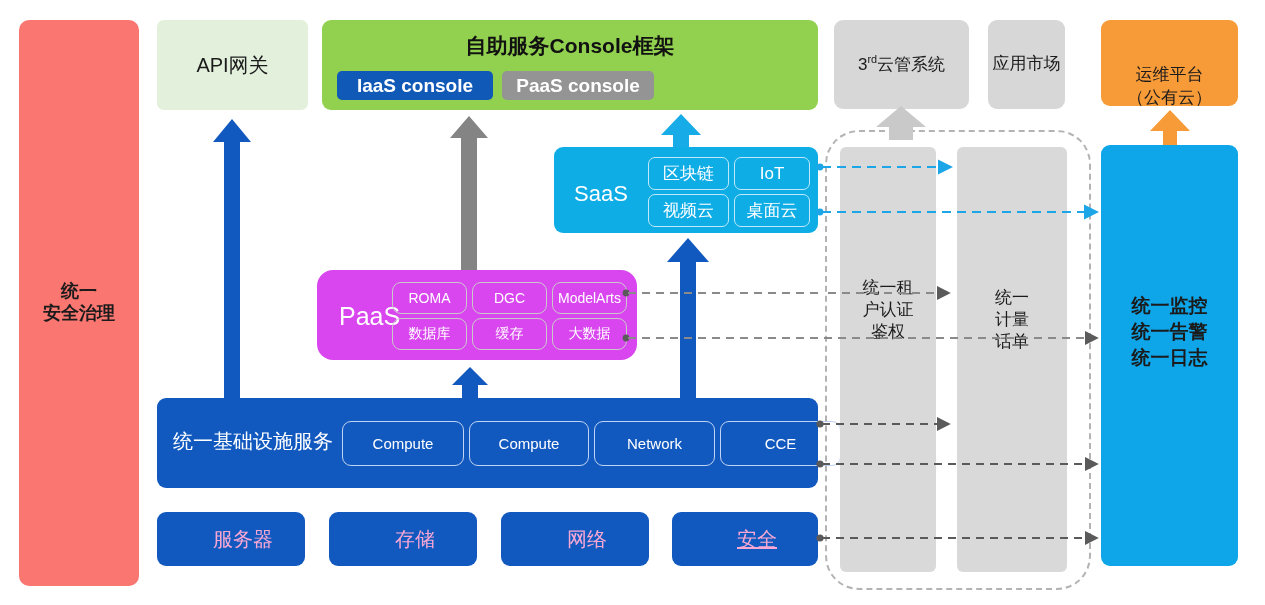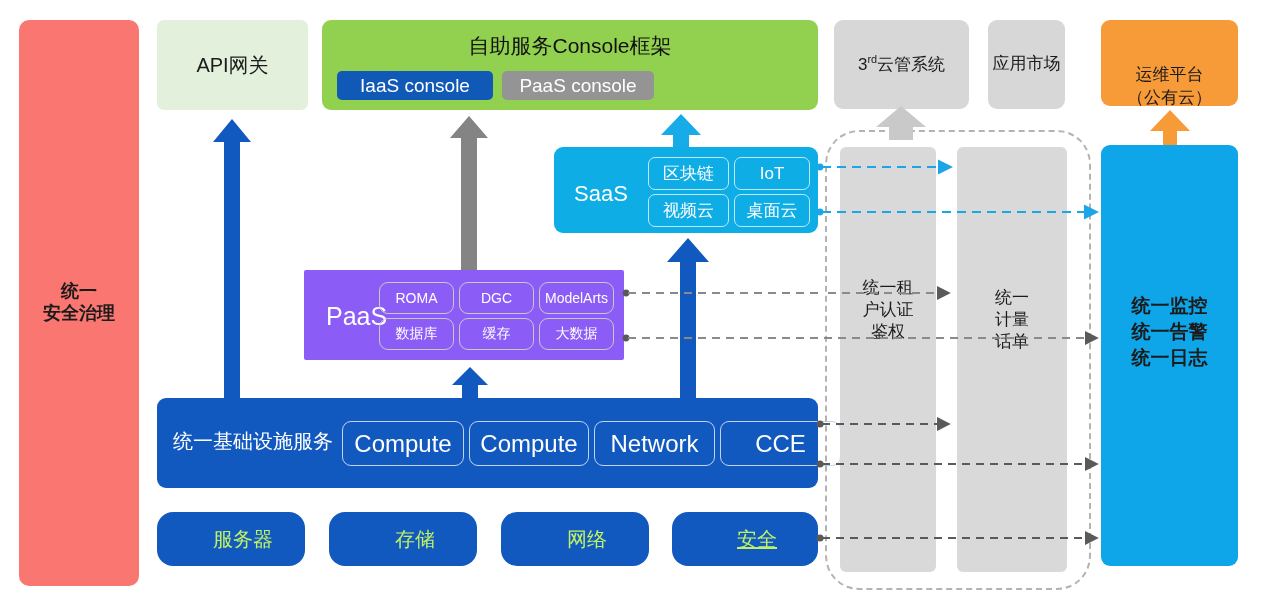--- a/index.html
+++ b/index.html
@@ -7,42 +7,42 @@
   #stage{position:relative;width:1265px;height:605px;background:#fff;overflow:hidden;}
   .box{position:absolute;box-sizing:border-box;display:flex;align-items:center;justify-content:center;text-align:center;line-height:1.22;}
 
   
   .redcol{background:#FA7671;color:#1b1b1b;font-size:18px;font-weight:700;border-radius:10px;}
 
   
   .apigw{background:#E2F0DC;color:#1b1b1b;font-size:20px;border-radius:7px;}
 
   
-  .console{background:#92D14F;border-radius:9px;}
+  .console{background:#92D14F;border-radius:9px;font-weight:bold;}
   .console-title{position:absolute;left:0;right:0;top:12px;text-align:center;font-size:21px;color:#111;}
   .chip{position:absolute;display:flex;align-items:center;justify-content:center;border-radius:5px;font-size:19px;color:#fff;}
   .chip-iaas{background:#1159B7;}
   .chip-paas{background:#949494;}
   .chip-saas{background:#1FB6EC;}
 
   
   .saasbox{background:#0FADE6;border-radius:9px;}
   .saas-label{position:absolute;left:20px;top:34px;color:#fff;font-size:22px;}
   .stile{position:absolute;display:flex;align-items:center;justify-content:center;border:1.6px solid #BFE9FA;border-radius:7px;color:#fff;font-size:17px;}
 
   
-  .paasbox{background:#8b5cf6;border-radius:2px;}
+  .paasbox{background:#d946ef;border-radius:16px;margin-left:13px;}
   .paas-label{position:absolute;left:22px;top:32px;color:#fff;font-size:25px;}
   .ptile{position:absolute;display:flex;align-items:center;justify-content:center;border:1.6px solid #C9C9C9;border-radius:9px;color:#fff;font-size:14px;}
 
   
   .infra{background:#1259BF;border-radius:9px;}
   .infra-label{position:absolute;left:16px;top:30px;color:#fff;font-size:20px;}
-  .itile{position:absolute;display:flex;align-items:center;justify-content:center;border:1.6px solid #BFD3F2;border-radius:9px;color:#fff;font-size:24px;}
-  .hwbox{background:#1259BF;color:#bef264;font-size:20px;border-radius:16px;padding-left:24px;}
+  .itile{position:absolute;display:flex;align-items:center;justify-content:center;border:1.6px solid #BFD3F2;border-radius:9px;color:#fff;font-size:15px;}
+  .hwbox{background:#1259BF;color:#f9a8d4;font-size:20px;border-radius:9px;padding-left:24px;}
 
   
   .gbox{background:#D7D7D7;color:#1b1b1b;font-size:17px;border-radius:9px;}
   .gcol{background:#D9D9D9;border-radius:6px;}
   .gcol-label{position:absolute;color:#1b1b1b;font-size:17px;text-align:center;line-height:1.28;left:0;right:0;}
 
   
   .obox{background:#F79B38;color:#1b1b1b;font-size:17px;border-radius:9px;}
   .otall{background:#0ea5e9;border-radius:9px;font-weight:bold;}
   .otall-label{position:absolute;left:0;right:0;top:148px;text-align:center;color:#1b1b1b;font-size:19px;line-height:1.38;}

